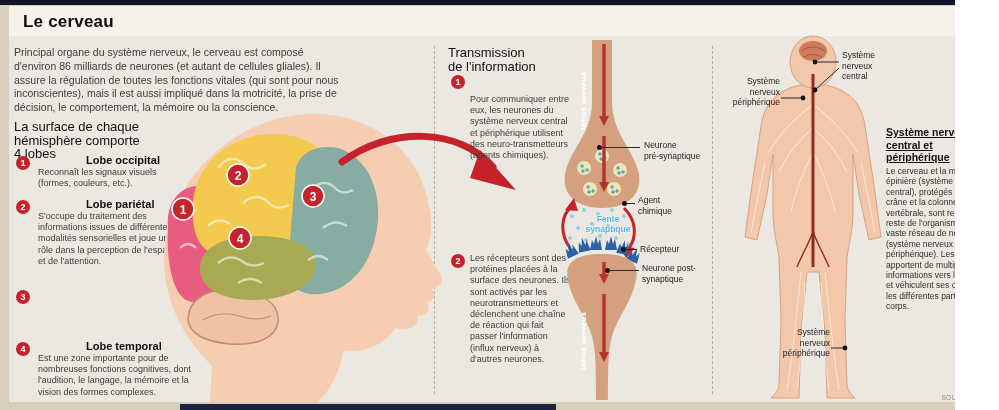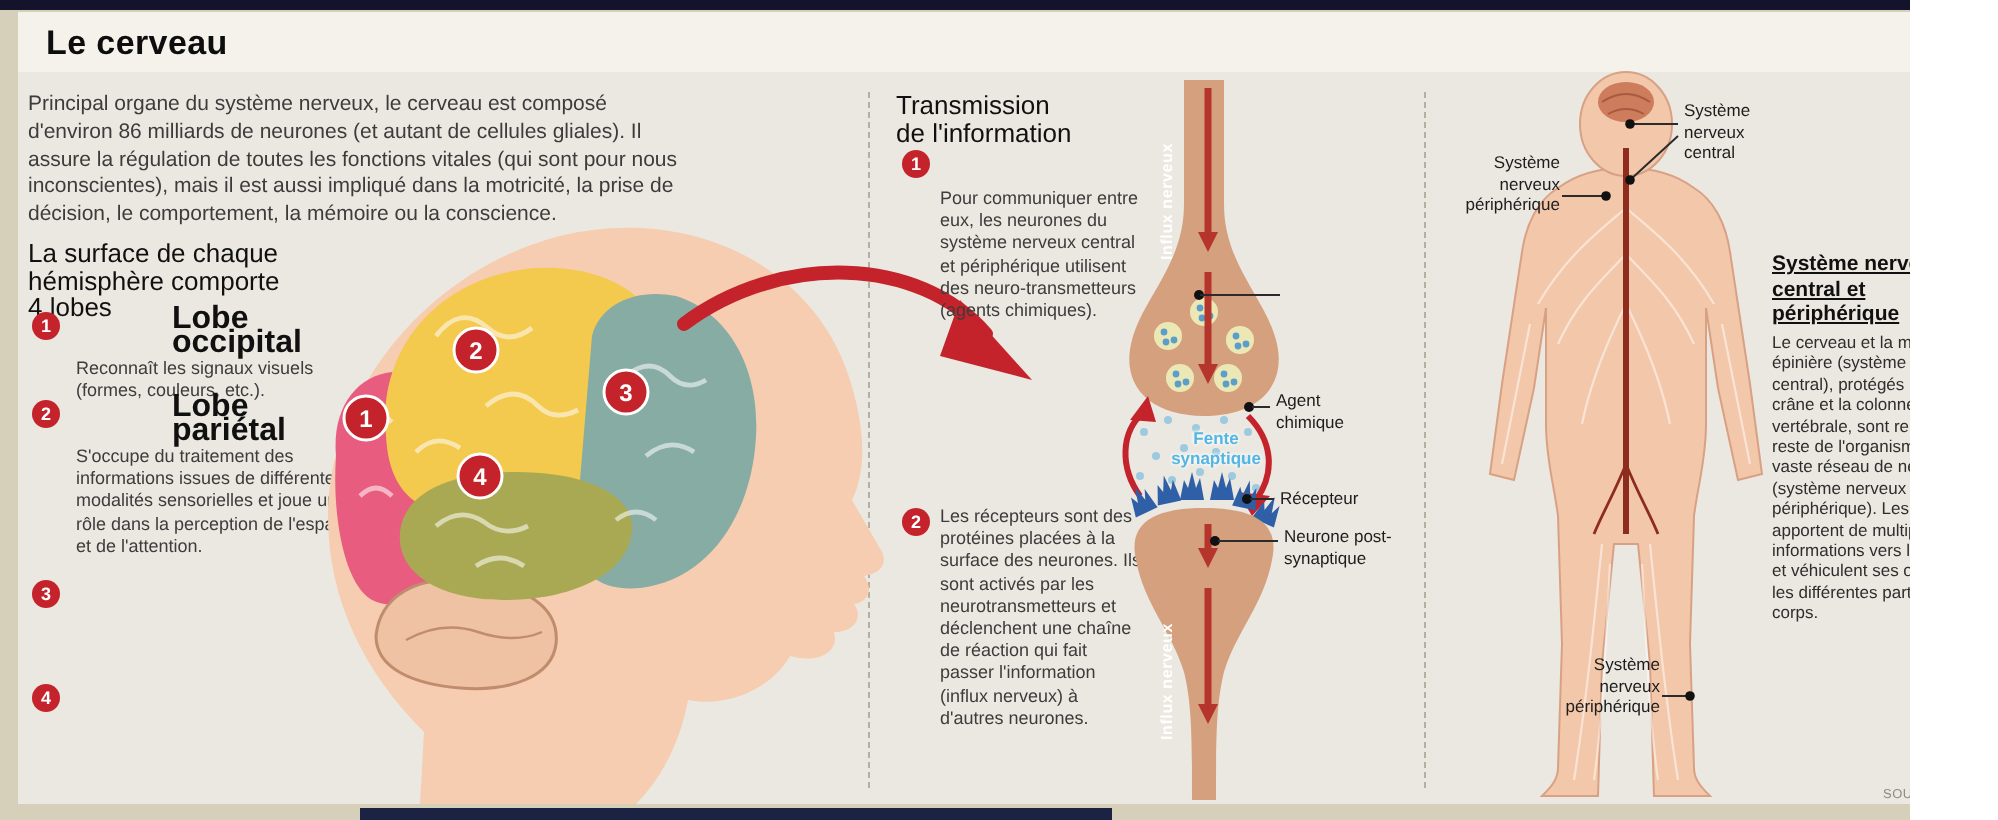--- a/index.html
+++ b/index.html
@@ -14,21 +14,21 @@
   .topbar{left:0;top:0;width:999px;height:5px;background:#13132b;}
   .titleband{left:9px;top:6px;width:982px;height:30px;background:var(--band);}
   .title{left:23px;top:12px;font-size:17px;font-weight:bold;letter-spacing:.2px;color:#0d0d0d;}
   .panel{left:9px;top:36px;width:982px;height:366px;background:var(--panel);}
   .divider{width:0;border-left:1px dashed #b3b0a2;height:348px;top:46px;}
   .prewrap{white-space:pre-line;}
   .intro{left:14px;top:46px;width:334px;font-size:10.5px;line-height:13.8px;color:var(--body);}
   .secHead{font-size:13px;font-weight:normal;line-height:13.5px;color:#101010;}
   .rnum{width:14px;height:14px;border-radius:50%;background:var(--red);color:#fff;
     font-weight:bold;font-size:9px;text-align:center;line-height:14px;}
-  .lobeTitle{font-size:16px;font-weight:bold;color:#101010;line-height:12px;margin-bottom:1px;padding-left:48px;}
+  .lobeTitle{font-size:11px;font-weight:bold;color:#101010;line-height:12px;margin-bottom:1px;padding-left:48px;}
   .small{font-size:9px;line-height:11.2px;color:var(--body);}
   .lab{font-size:8.5px;line-height:10.5px;color:#1d1d1d;}
   .pline{height:1.5px;background:#2b2b2b;}
   .pdot{width:5px;height:5px;border-radius:50%;background:#111;}
   .vtext{white-space:nowrap;font-size:8px;font-weight:bold;color:#fff;
     transform:rotate(-90deg);transform-origin:left bottom;height:10px;letter-spacing:.3px;}
   .fente{color:#54b6e4;font-weight:bold;font-size:8.5px;line-height:10px;text-align:center;
     text-shadow:0 0 2px #fff,0 0 2px #fff;}
   .snHead{font-size:10.5px;font-weight:bold;line-height:12.5px;color:#101010;}
   .snText{font-size:8.5px;line-height:10.4px;color:#2e2e2e;}
@@ -63,20 +63,24 @@
 
   <div class="abs rnum" style="left:16px;top:200px;">2</div>
   <div class="abs" style="left:38px;top:198px;width:140px;">
     <div class="lobeTitle">Lobe pariétal</div>
     <div class="small">S'occupe du traitement des informations issues de différentes modalités sensorielles et joue un rôle dans la perception de l'espace et de l'attention.</div>
   </div>
 
   <div class="abs rnum" style="left:16px;top:290px;">3</div>
 
   <div class="abs rnum" style="left:16px;top:342px;">4</div>
+  <div class="abs" style="left:38px;top:340px;width:160px;">
+    <div class="lobeTitle">Lobe temporal</div>
+    <div class="small">Est une zone importante pour de nombreuses fonctions cognitives, dont l'audition, le langage, la mémoire et la vision des formes complexes.</div>
+  </div>
 
   <svg class="abs" style="left:148px;top:108px;" width="312" height="294" viewBox="0 0 312 294">
     <path d="M 62,294 L 64,258 C 34,228 16,192 16,150 C 16,92 62,28 132,10
       C 198,-6 260,26 277,82 C 285,108 285,128 278,142 L 293,168 C 296,175 291,179 284,180
       C 289,187 286,193 279,194 C 284,201 279,208 269,208 C 272,218 261,224 247,220
       C 238,236 216,246 196,242 C 192,264 182,282 170,294 Z" fill="#f6cdb0"></path>
     <path d="M 20,120 C 18,96 30,80 48,78 C 64,76 72,88 70,104
       L 66,178 C 64,192 50,198 38,192 C 24,184 18,150 20,120 Z" fill="#e85c80"></path>
     <path d="M 45,110 C 40,60 80,24 130,26 C 168,28 192,52 190,92
       L 186,140 C 182,160 160,168 138,162 L 70,148 C 52,142 46,128 45,110 Z" fill="#f3c94e"></path>
@@ -207,20 +211,22 @@
   </svg>
 
   <div class="abs vtext" style="left:589px;top:120px;">Influx nerveux</div>
   <div class="abs vtext" style="left:589px;top:360px;">Influx nerveux</div>
 
   <div class="abs fente prewrap" style="left:575px;top:214px;width:66px;">Fente
 synaptique</div>
 
   <div class="abs pdot" style="left:597px;top:145px;"></div>
   <div class="abs pline" style="left:600px;top:146.5px;width:40px;"></div>
+  <div class="abs lab prewrap" style="left:644px;top:140px;width:80px;">Neurone
+pré-synaptique</div>
 
   <div class="abs pdot" style="left:622px;top:201px;"></div>
   <div class="abs pline" style="left:626px;top:202.5px;width:9px;"></div>
   <div class="abs lab prewrap" style="left:638px;top:195px;width:60px;">Agent
 chimique</div>
 
   <div class="abs pdot" style="left:621px;top:247px;"></div>
   <div class="abs pline" style="left:625px;top:248.5px;width:12px;"></div>
   <div class="abs lab" style="left:640px;top:244px;width:70px;">Récepteur</div>
 

